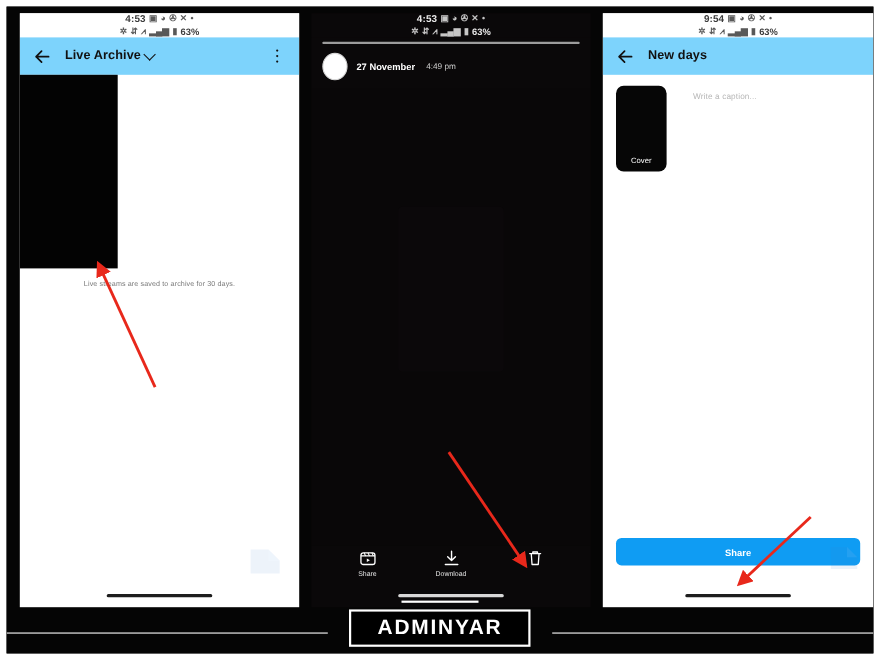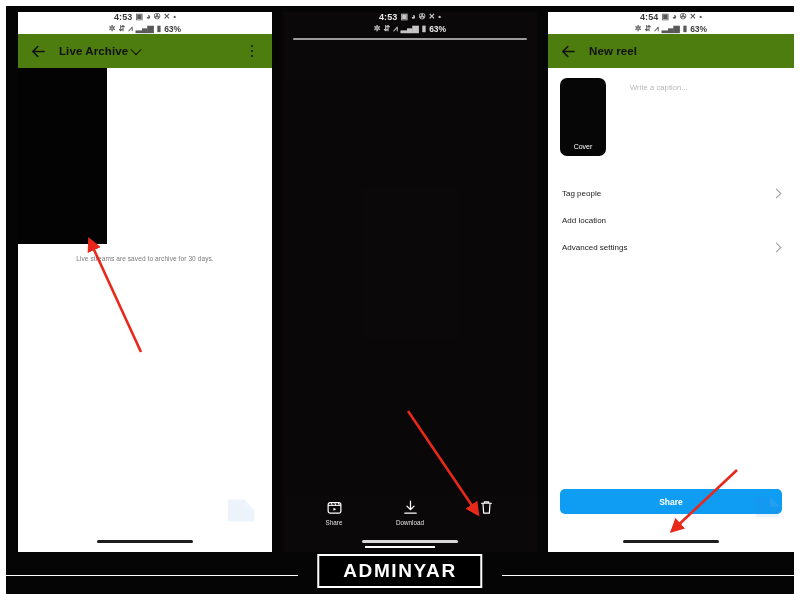--- a/index.html
+++ b/index.html
@@ -38,21 +38,21 @@
   .statusbar.ondark{color:#e8e8e8;background:#0a0809;}
   .sb-left,.sb-right{display:flex;align-items:center;gap:3px;}
   .sb-time{font-size:9px;font-weight:bold;letter-spacing:.1px;}
   .sb-ico{display:inline-block;line-height:1;font-size:8px;opacity:.85;}
   .sb-batt{font-size:8.5px;font-weight:bold;}
 
   .appbar{
     height:34px;display:flex;align-items:center;
     padding:0 12px;gap:12px;
   }
-  .appbar.onlight{background:#4d7c0f;color:#111;}
+  .appbar.onlight{background:#7dd3fc;color:#111;}
   .back-arrow{width:17px;height:17px;flex:0 0 auto;}
   .appbar-title{font-size:11.5px;font-weight:bold;letter-spacing:.1px;display:flex;align-items:center;gap:4px;}
   .chev-dn{display:inline-block;width:7px;height:7px;border-right:1.4px solid currentColor;border-bottom:1.4px solid currentColor;transform:rotate(45deg) translate(-1px,-1px);}
   .kebab{margin-left:auto;display:flex;flex-direction:column;gap:2.5px;align-items:center;justify-content:center;width:16px;height:20px;}
   .kebab i{display:block;width:2.6px;height:2.6px;border-radius:50%;background:#111;}
 
   
   #panel1{left:12px;width:254px;height:540px;}
   .archive-grid{display:flex;flex-wrap:wrap;}
   .archive-tile{width:89px;height:176px;background:#030303;}
@@ -225,20 +225,25 @@
         <span class="sb-ico">⇵</span>
         <span class="sb-ico">⩘</span>
         <span class="sb-ico">▂▄▆</span>
         <span class="sb-ico">▮</span>
         <span class="sb-batt">63%</span>
       </div>
     </div>
 
     <div class="p2-progress"></div>
 
+    <div class="p2-userrow">
+      <div class="p2-avatar"></div>
+      <span class="p2-date">27 November</span>
+      <span class="p2-time">4:49 pm</span>
+    </div>
 
     <div class="p2-video">
       <div class="p2-ghost"></div>
     </div>
 
     <div class="p2-actions">
 
       <div class="p2-action">
         <svg width="17" height="17" viewBox="0 0 24 24">
           <rect x="3" y="5" width="18" height="15" rx="3" fill="none" stroke="#fff" stroke-width="1.7"></rect>
@@ -266,21 +271,21 @@
 
     </div>
 
     <div class="home-ind dark"></div>
   </div>
 
   <div class="panel light" id="panel3">
 
     <div class="statusbar onlight">
       <div class="sb-left">
-        <span class="sb-time">4:54</span>
+        <span class="sb-time">9:54</span>
         <span class="sb-ico">▣</span>
         <span class="sb-ico">◕</span>
         <span class="sb-ico">✇</span>
         <span class="sb-ico">✕</span>
         <span class="sb-ico">•</span>
       </div>
       <div class="sb-right">
         <span class="sb-ico">✲</span>
         <span class="sb-ico">⇵</span>
         <span class="sb-ico">⩘</span>
@@ -288,44 +293,31 @@
         <span class="sb-ico">▮</span>
         <span class="sb-batt">63%</span>
       </div>
     </div>
 
     <div class="appbar onlight">
       <svg class="back-arrow" viewBox="0 0 24 24">
         <path d="M20 12H4M4 12l7-7M4 12l7 7" fill="none" stroke="#111" stroke-width="2.2" stroke-linecap="round" stroke-linejoin="round"></path>
       </svg>
       <div class="appbar-title">
-        <span>New reel</span>
+        <span>New days</span>
       </div>
     </div>
 
     <div class="nr-top">
       <div class="nr-cover">
         <span class="cover-lbl">Cover</span>
       </div>
       <div class="nr-caption">Write a caption...</div>
     </div>
 
-    <div class="nr-list">
-      <div class="nr-row">
-        <span>Tag people</span>
-        <i class="chev"></i>
-      </div>
-      <div class="nr-row">
-        <span>Add location</span>
-      </div>
-      <div class="nr-row">
-        <span>Advanced settings</span>
-        <i class="chev"></i>
-      </div>
-    </div>
 
     <div class="share-btn">Share</div>
 
     <svg class="wm-p3" viewBox="0 0 60 46">
       <path d="M8 10h22l14 14v16H8z" fill="#3d7fd0" opacity=".5"></path>
       <path d="M30 10v14h14" fill="#9dc3ef" opacity=".7"></path>
     </svg>
 
     <div class="home-ind light"></div>
   </div>

